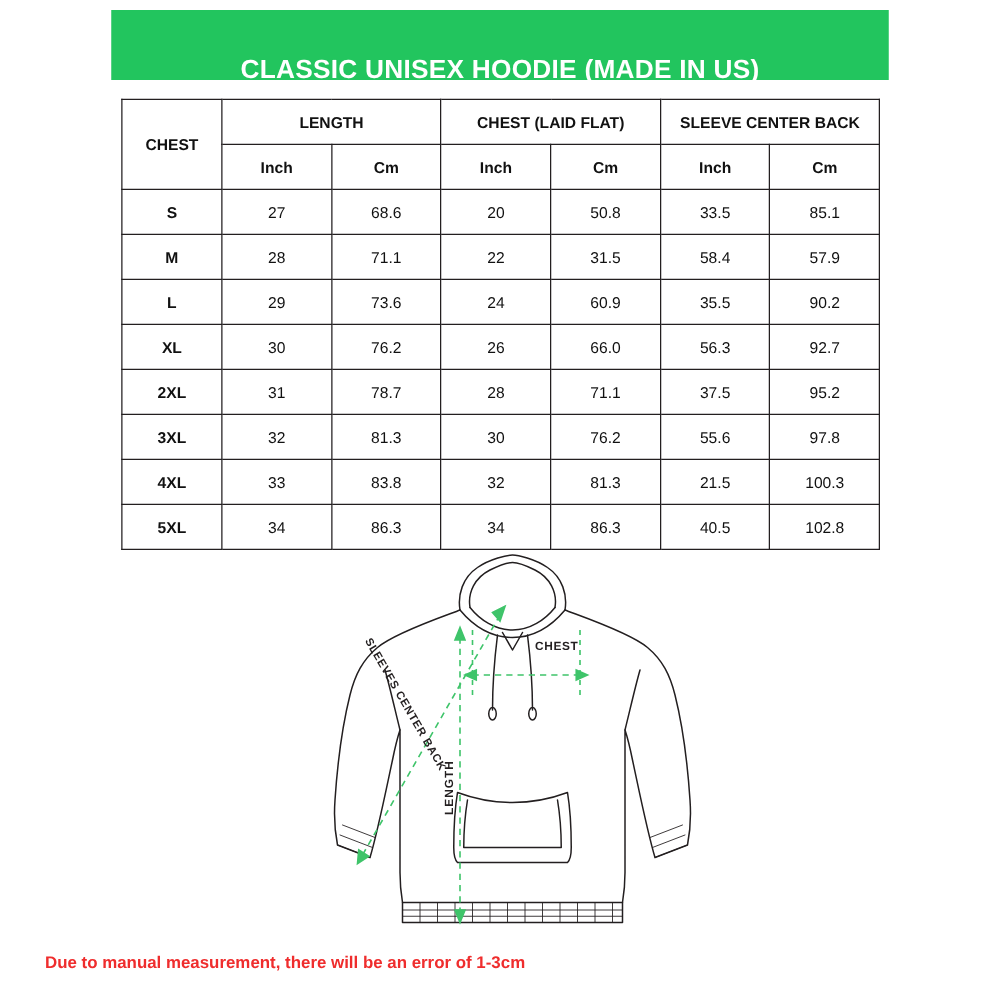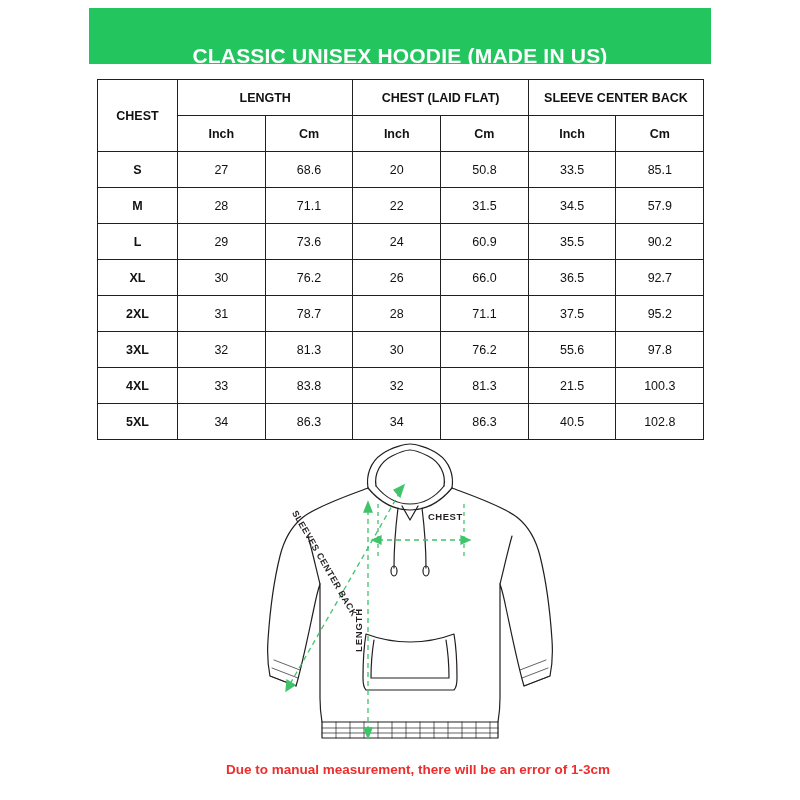--- a/index.html
+++ b/index.html
@@ -67,21 +67,21 @@
   .illustration {
     position: absolute;
     left: 250px; top: 440px;
     width: 320px; height: 315px;
   }
   
   .footer-note {
     position: absolute;
     left: 0; top: 762px;
     width: 800px;
-    text-align: center;
+    text-align: left;
     color: #ef2d2d;
     font-size: 13.5px;
     font-weight: bold;
     padding-left: 36px;
   }
 </style>
 </head>
 <body>
 
 <div class="page">
@@ -127,39 +127,39 @@
           <td>50.8</td>
           <td>33.5</td>
           <td>85.1</td>
         </tr>
         <tr>
           <td class="sizecell">M</td>
           <td>28</td>
           <td>71.1</td>
           <td>22</td>
           <td>31.5</td>
-          <td>34.5</td>
+          <td>58.4</td>
           <td>57.9</td>
         </tr>
         <tr>
           <td class="sizecell">L</td>
           <td>29</td>
           <td>73.6</td>
           <td>24</td>
           <td>60.9</td>
           <td>35.5</td>
           <td>90.2</td>
         </tr>
         <tr>
           <td class="sizecell">XL</td>
           <td>30</td>
           <td>76.2</td>
           <td>26</td>
           <td>66.0</td>
-          <td>36.5</td>
+          <td>56.3</td>
           <td>92.7</td>
         </tr>
         <tr>
           <td class="sizecell">2XL</td>
           <td>31</td>
           <td>78.7</td>
           <td>28</td>
           <td>71.1</td>
           <td>37.5</td>
           <td>95.2</td>

